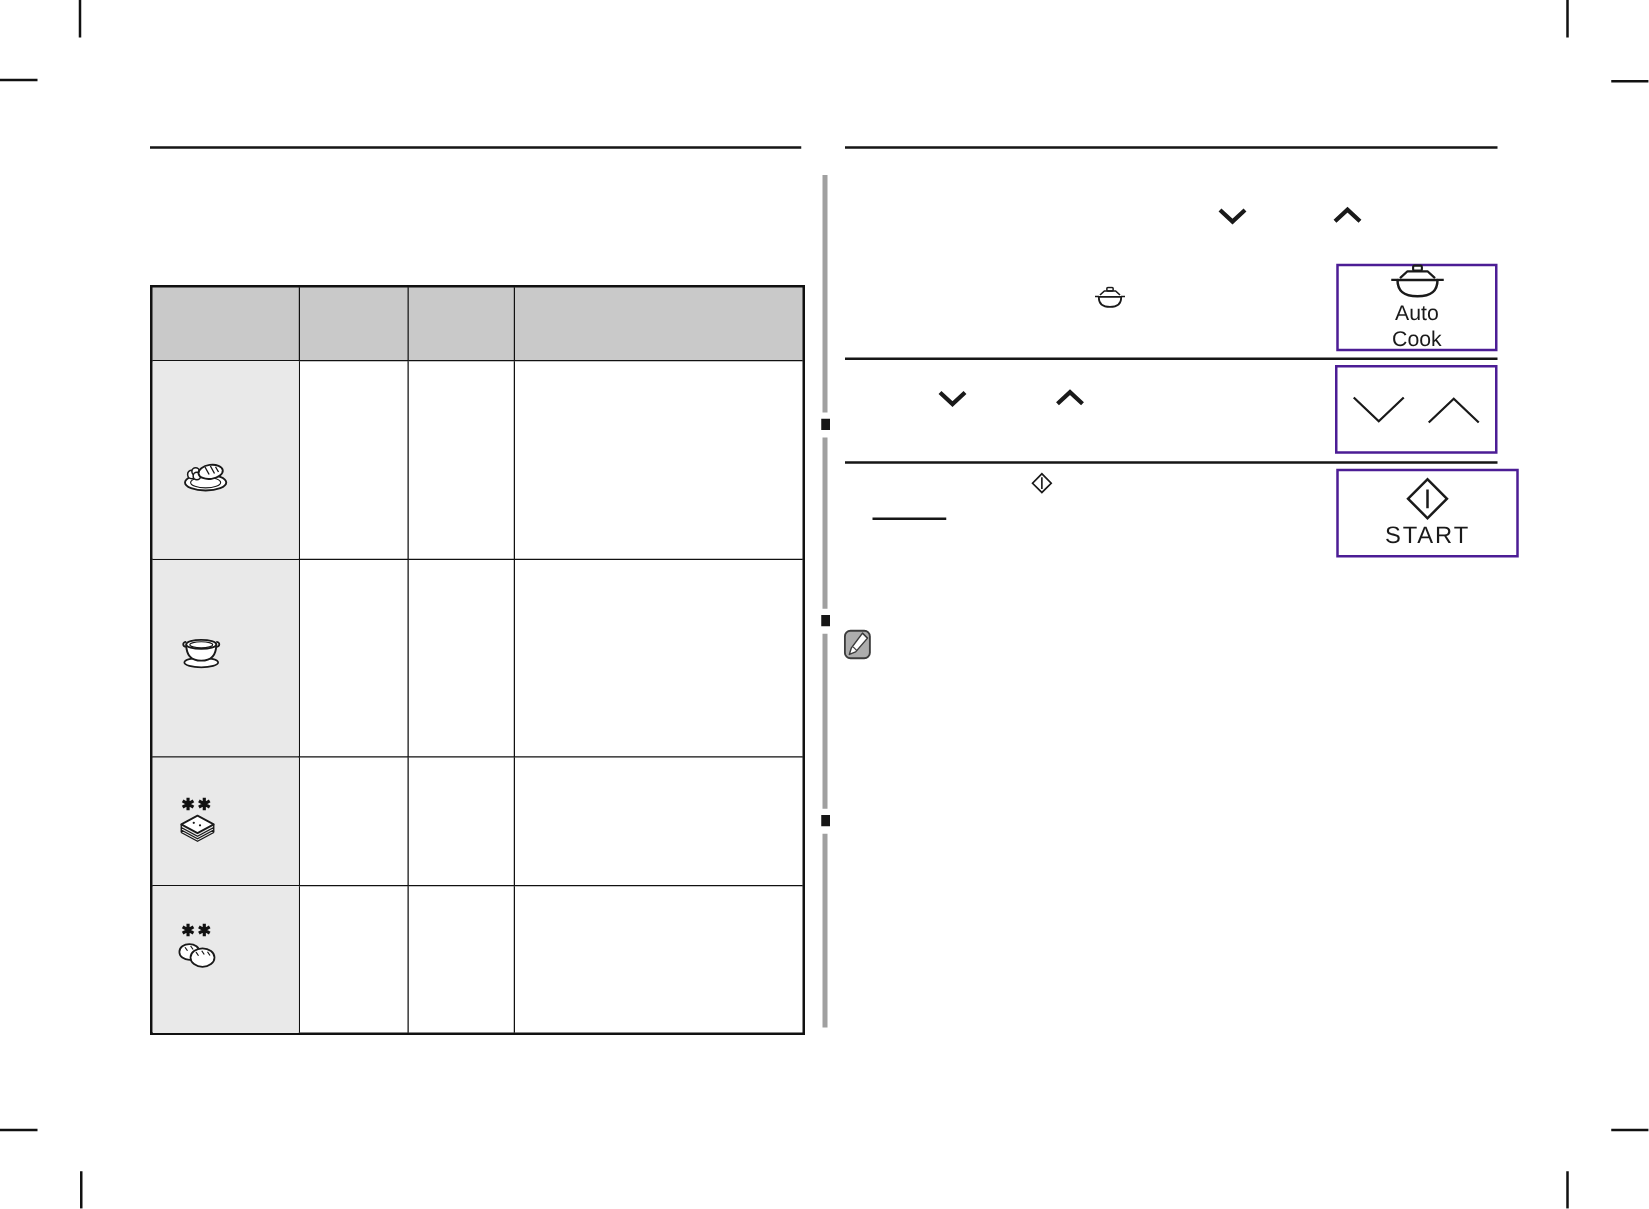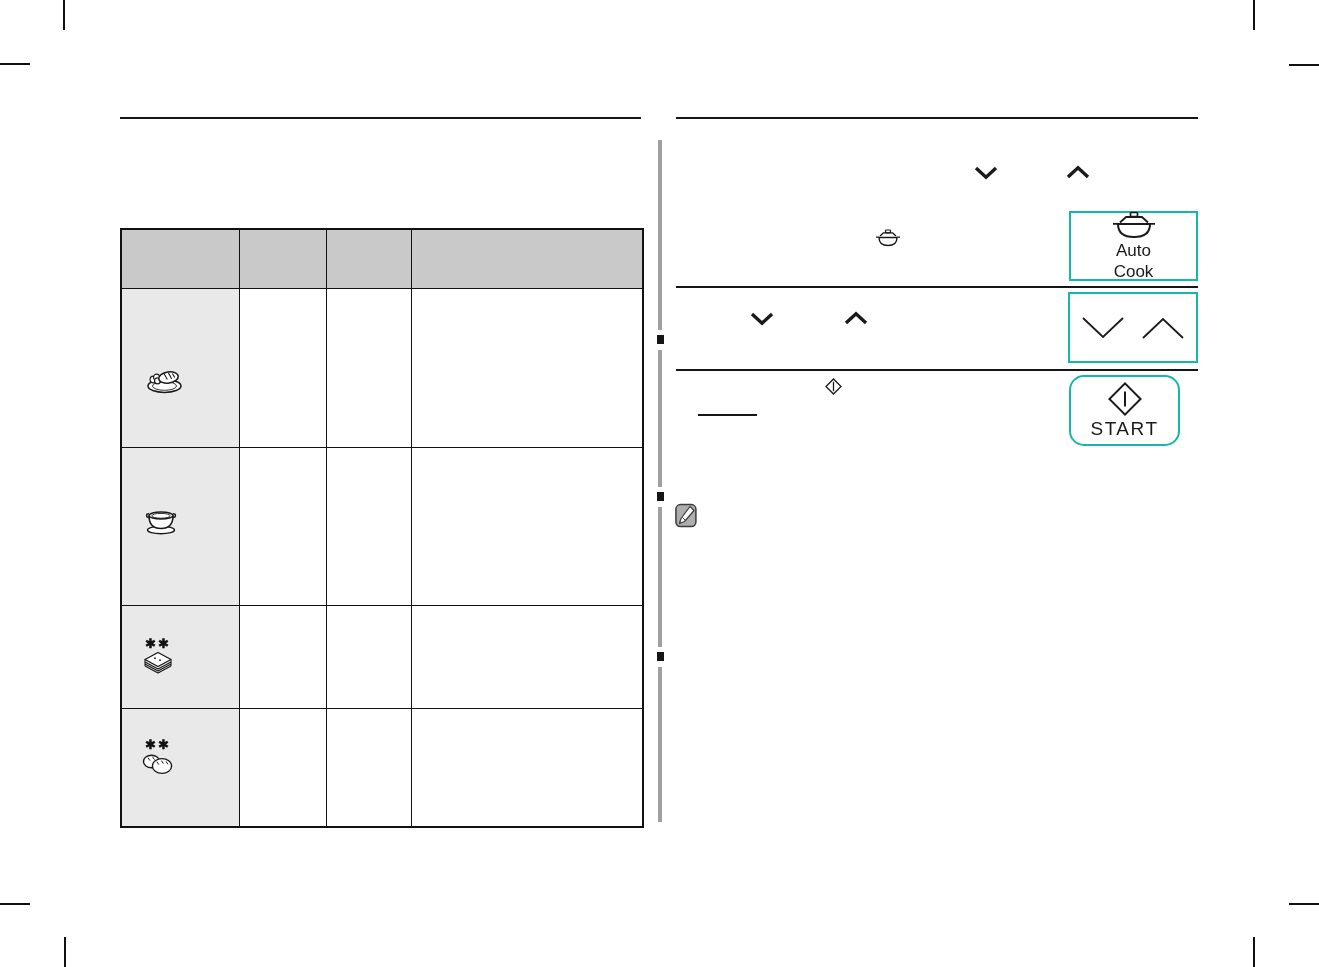--- a/index.html
+++ b/index.html
@@ -21,21 +21,21 @@
   table.cook td{border:1.5px solid #111;padding:0;}
   table.cook{border:2px solid #111;}
   td.hdr{background:#c9c9c9;}
   td.lbl{background:#e9e9e9;position:relative;}
   td.body{background:#ffffff;}
   .cell-icon{position:absolute;line-height:0;}
   .frozen{display:block;text-align:center;font-weight:bold;font-size:13px;
           letter-spacing:2px;color:#111;line-height:13px;margin-bottom:1px;}
   
   .btn{
-    position:absolute;border:2px solid #14b8a6;background:#fff;box-sizing:border-box;
+    position:absolute;border:2px solid #4c1d95;background:#fff;box-sizing:border-box;
     display:flex;flex-direction:column;align-items:center;justify-content:center;
   }
   .btn-label{font-size:17px;line-height:21px;color:#1a1a1a;text-align:center;}
   .start-label{font-size:19px;letter-spacing:1.5px;margin-top:1px;color:#1a1a1a;}
   .icon{line-height:0;display:block;}
   .row-icons{display:flex;align-items:center;justify-content:center;gap:16px;
              width:100%;height:100%;}
 </style>
 </head>
 <body>
@@ -209,21 +209,21 @@
   <div class="rule" style="left:676px;top:369px;width:522px;"></div>
 
   <span class="abs icon" style="left:824px;top:377px;">
     <svg width="19" height="19" viewBox="0 0 19 19">
       <rect x="4.2" y="4.2" width="10.6" height="10.6" transform="rotate(45 9.5 9.5)" fill="none" stroke="#1a1a1a" stroke-width="1.3"></rect>
       <line x1="9.5" y1="4.8" x2="9.5" y2="14.2" stroke="#1a1a1a" stroke-width="1.3"></line>
     </svg>
   </span>
   <div class="underline" style="left:698px;top:414px;width:59px;"></div>
 
-  <div class="btn" style="left:1069px;top:375px;width:111px;height:71px;border-radius:15px;">
+  <div class="btn" style="left:1069px;top:375px;width:146px;height:71px;">
     <span class="icon">
       <svg width="36" height="36" viewBox="0 0 36 36">
         <rect x="7" y="7" width="22" height="22" transform="rotate(45 18 18)" fill="none" stroke="#1a1a1a" stroke-width="2"></rect>
         <line x1="18" y1="10.5" x2="18" y2="25.5" stroke="#1a1a1a" stroke-width="2"></line>
       </svg>
     </span>
     <span class="start-label">START</span>
   </div>
 
   <span class="abs icon" style="left:675px;top:503px;">

